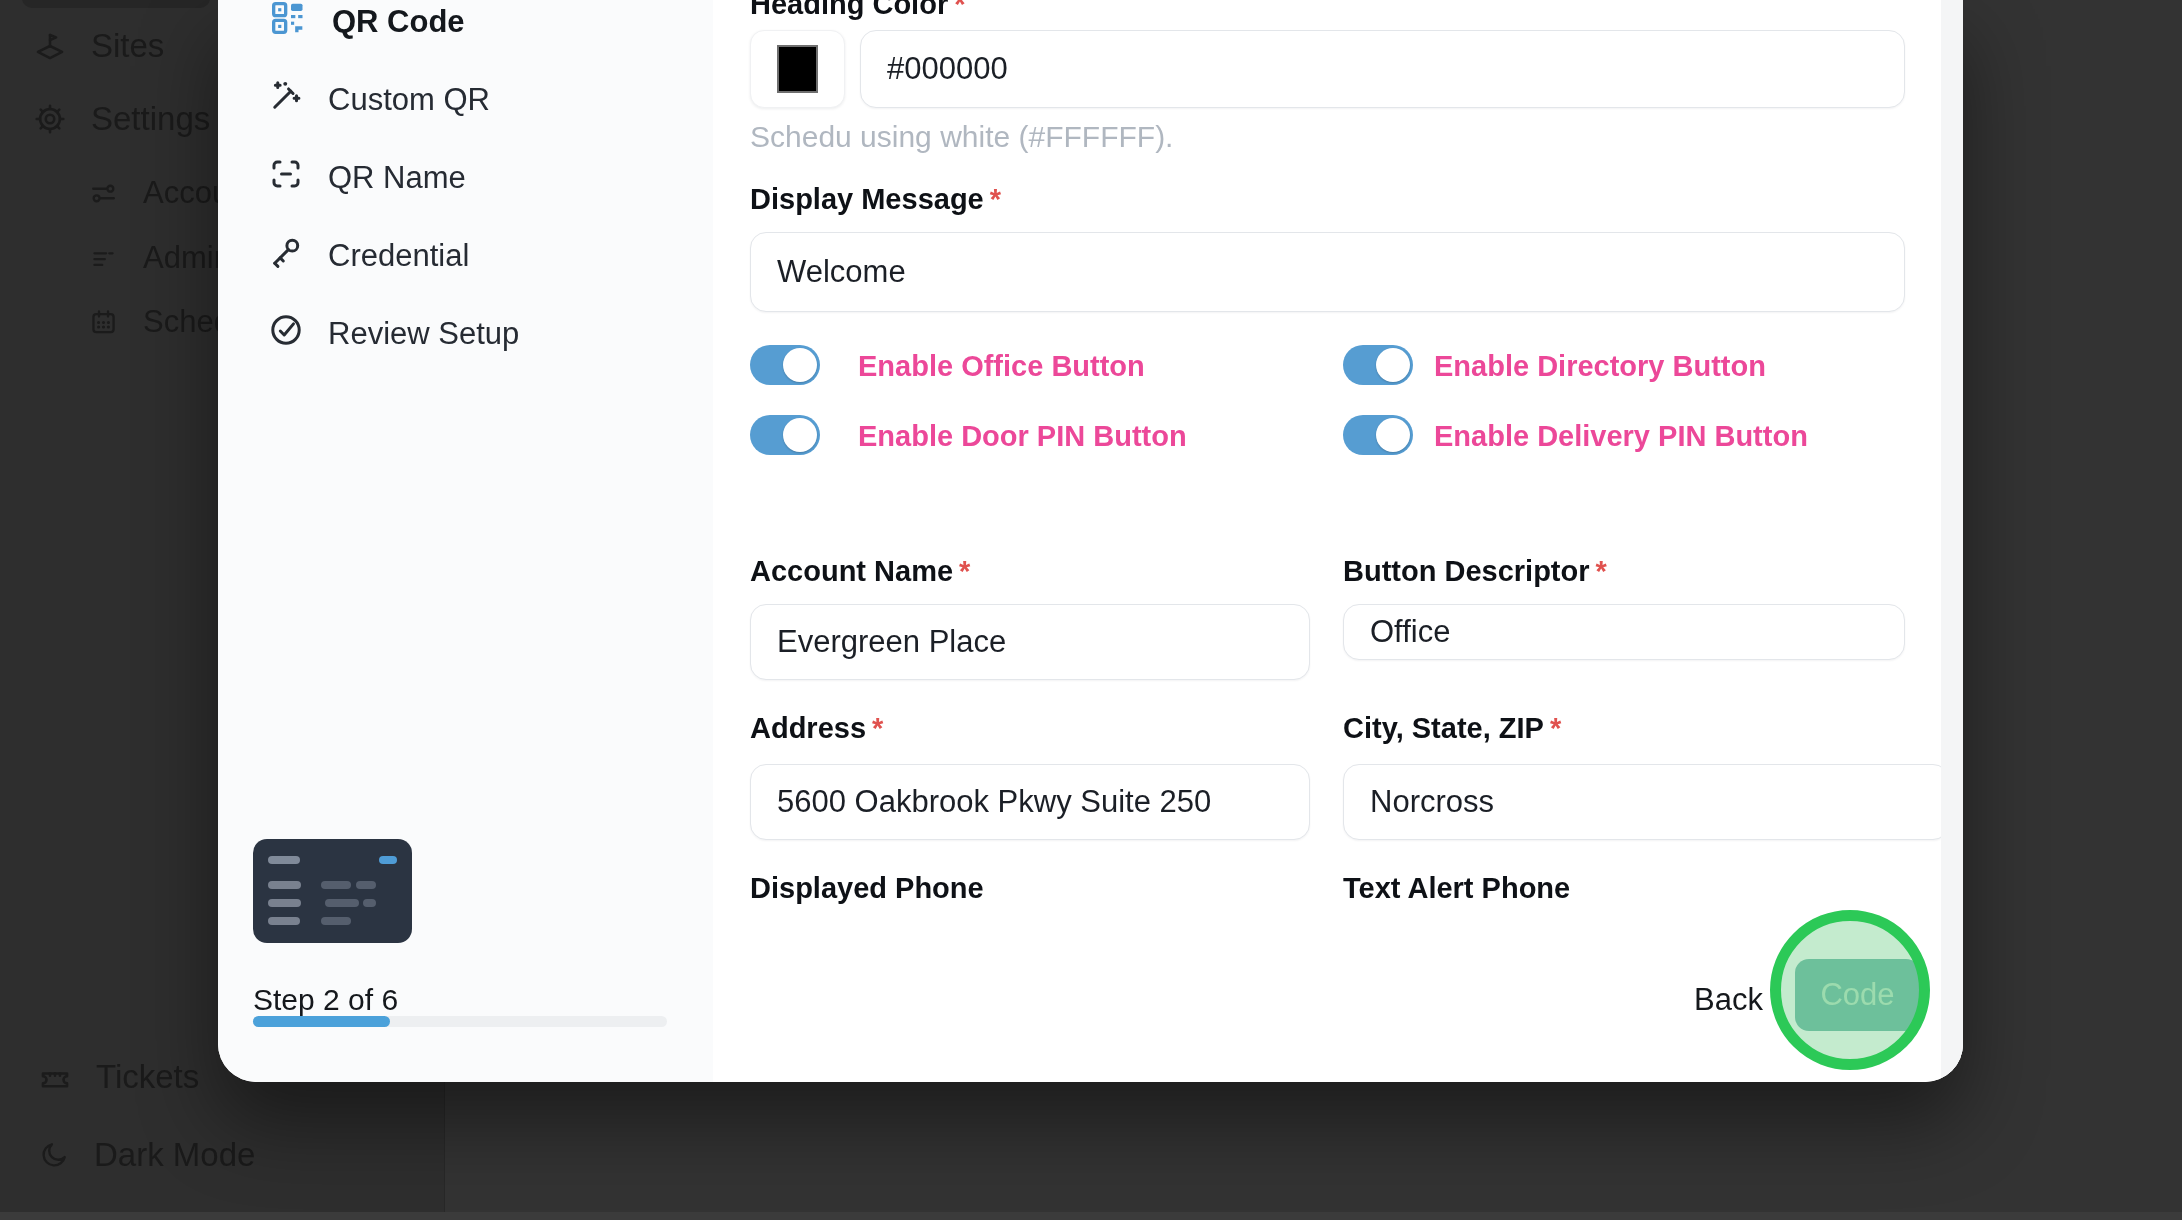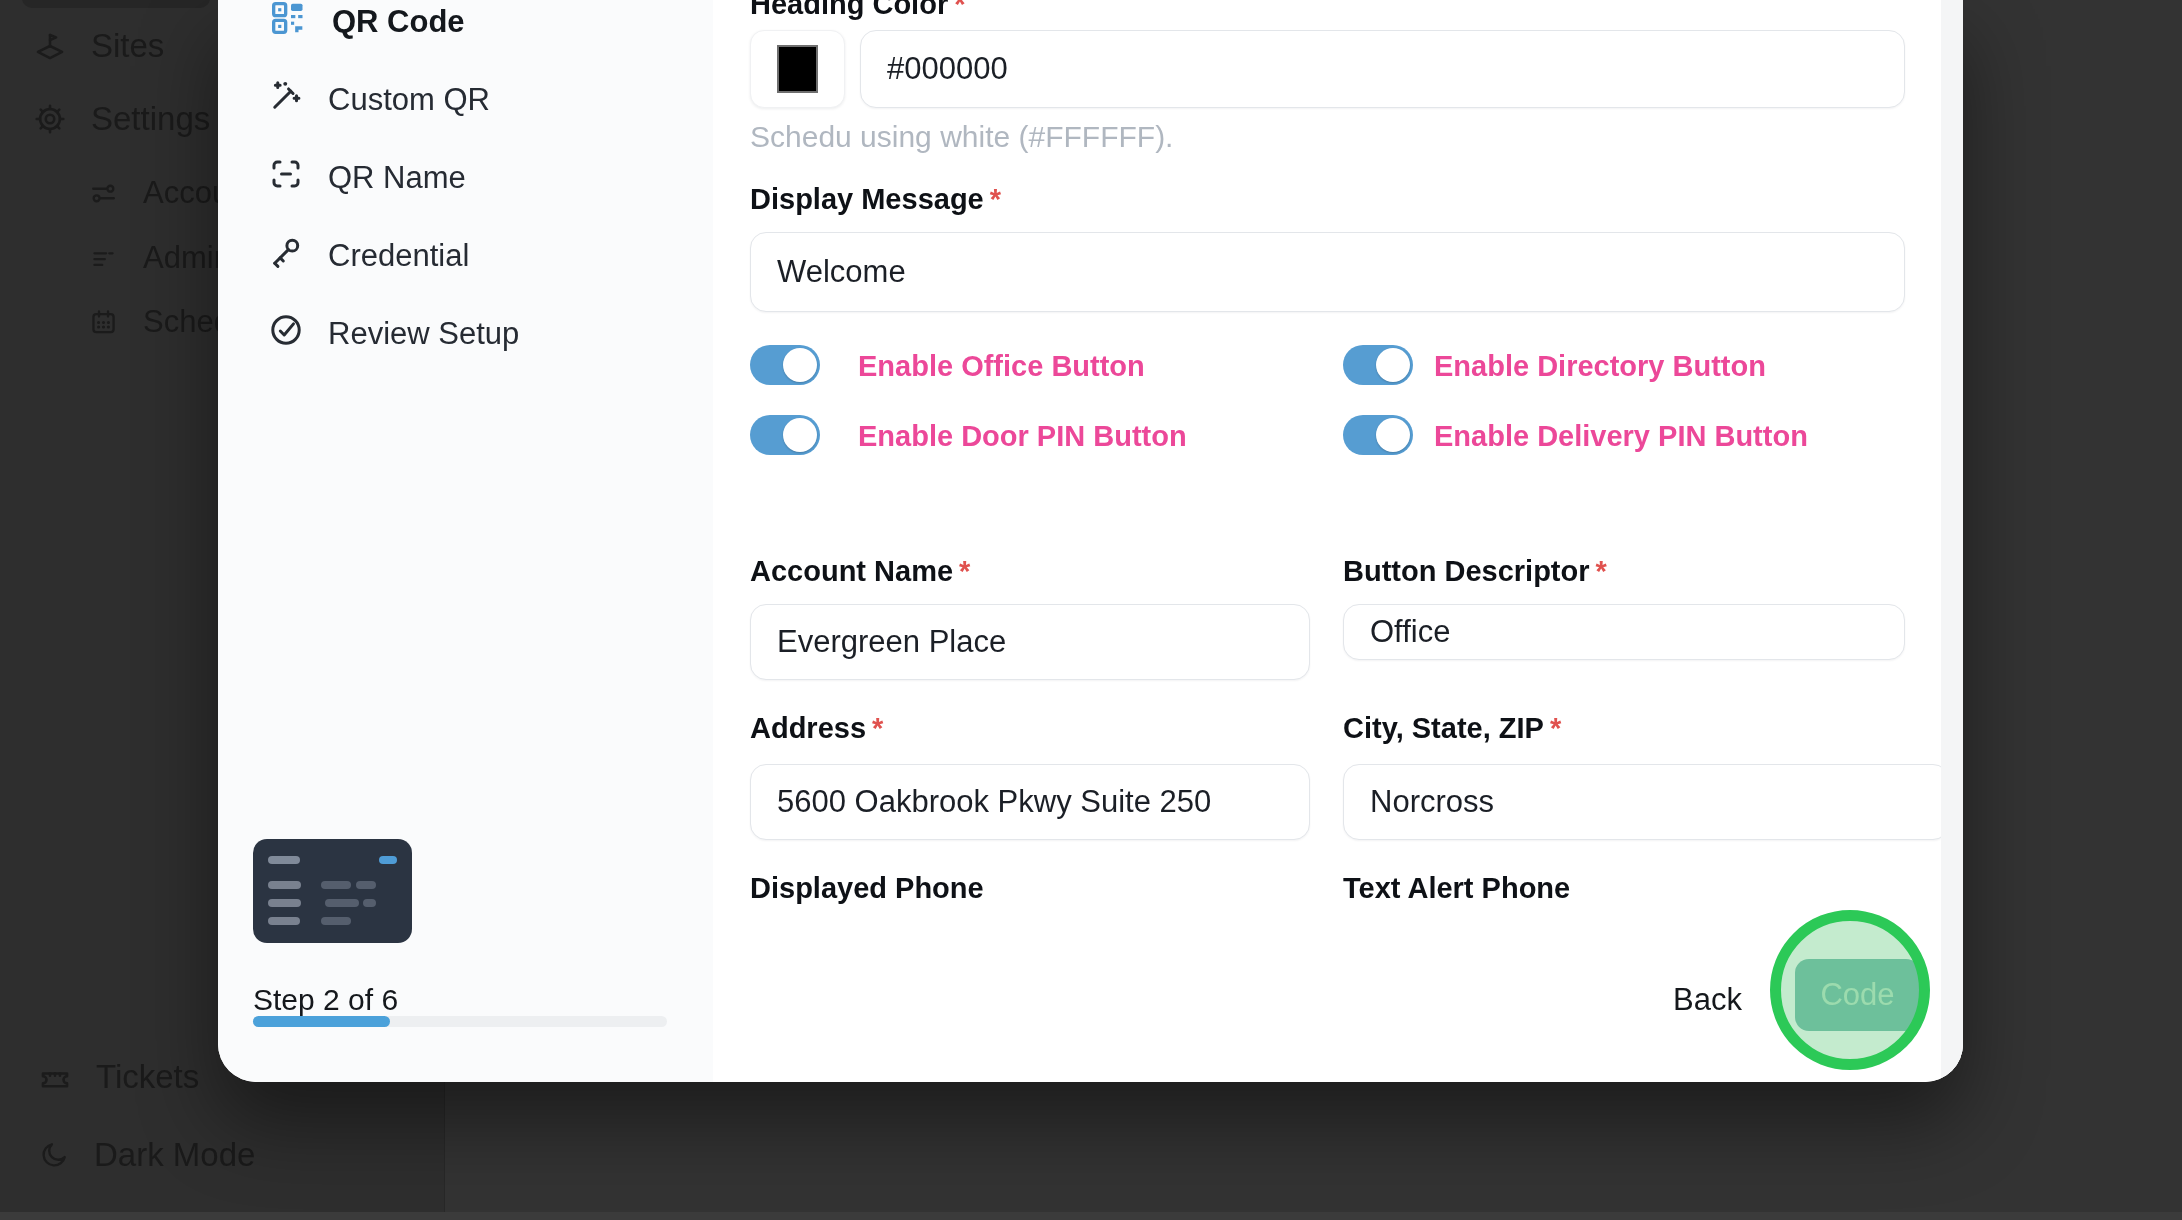--- a/index.html
+++ b/index.html
@@ -84,21 +84,21 @@
     background:#569dd2; cursor:pointer;
   }
   .toggle .knob {
     position:absolute; right:3px; top:3px; width:34px; height:34px;
     border-radius:50%; background:#fff; box-shadow:0 1px 2px rgba(0,0,0,.2);
   }
   .t-label { position:absolute; font-size:29px; font-weight:bold; color:#ec4899; white-space:nowrap; }
   .back-btn {
     position:absolute; left:1455px; top:978px; width:90px; height:44px;
     font-size:31px; color:#15181c; background:none; border:none;
-    font-family:"Liberation Sans",sans-serif; cursor:pointer; text-align:left;
+    font-family:"Liberation Sans",sans-serif; cursor:pointer; text-align:right;
   }
   .next-btn {
     position:absolute; left:1577px; top:959px; width:125px; height:72px;
     background:#3fa18e; border:none; border-radius:14px;
     font-family:"Liberation Sans",sans-serif; font-size:31px; color:#a7dcb8;
     cursor:pointer;
   }
   
   .annotation-circle {
     position:absolute; left:1770px; top:910px; width:160px; height:160px;

